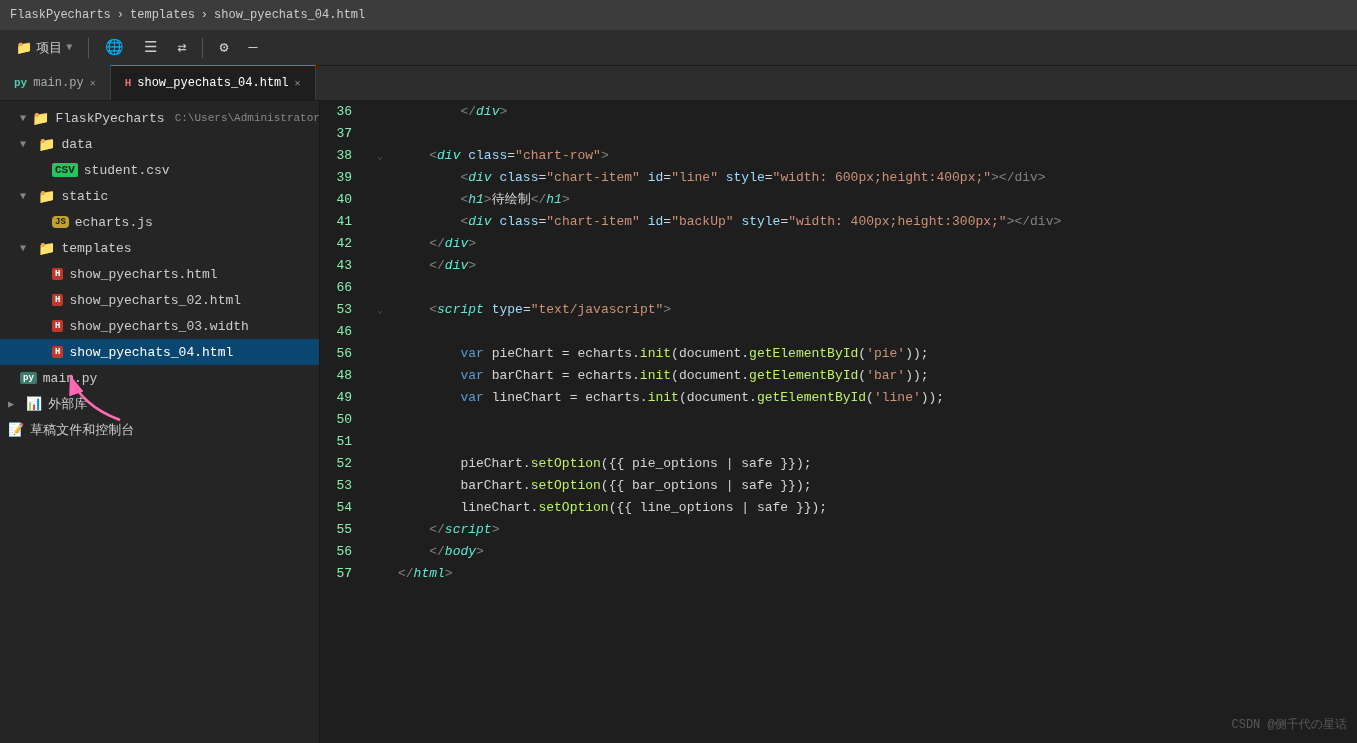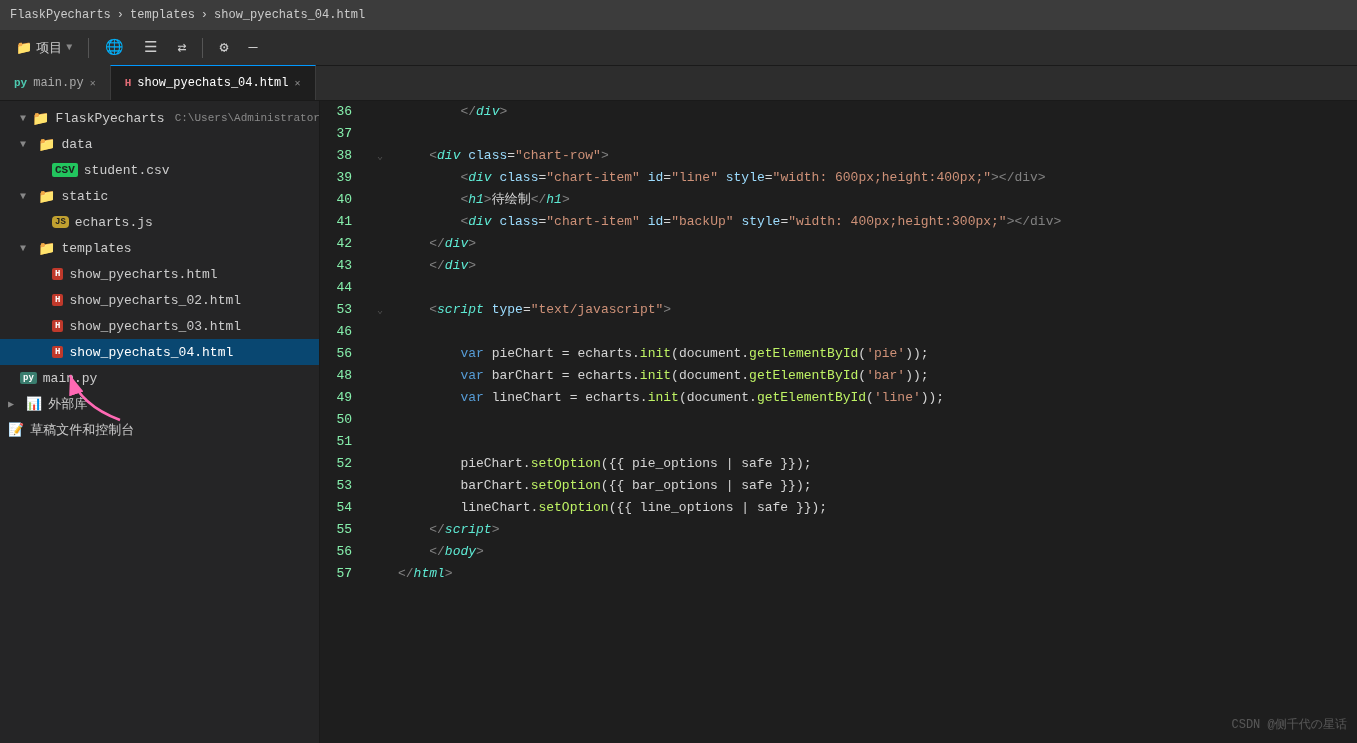--- a/index.html
+++ b/index.html
@@ -238,21 +238,21 @@
       <span>show_pyecharts.html</span>
     </div>
 
     <div class="sidebar-item" style="padding-left:52px;">
       <span style="background:#c0392b;color:#fff;padding:1px 3px;border-radius:2px;font-size:9px;font-weight:bold;">H</span>
       <span>show_pyecharts_02.html</span>
     </div>
 
     <div class="sidebar-item" style="padding-left:52px;">
       <span style="background:#c0392b;color:#fff;padding:1px 3px;border-radius:2px;font-size:9px;font-weight:bold;">H</span>
-      <span>show_pyecharts_03.html</span>
+      <span>show_pyecharts_03.width</span>
     </div>
 
     <div class="sidebar-item selected" style="padding-left:52px;position:relative;">
       <span style="background:#c0392b;color:#fff;padding:1px 3px;border-radius:2px;font-size:9px;font-weight:bold;">H</span>
       <span>show_pyechats_04.html</span>
 
       <svg style="position:absolute;left:60px;top:26px;z-index:50;pointer-events:none;" width="80" height="60" viewBox="0 0 80 60">
         <defs>
           <marker id="arrowhead" markerWidth="8" markerHeight="6" refX="8" refY="3" orient="auto">
             <polygon points="0 0, 8 3, 0 6" fill="#ff69b4"></polygon>
@@ -284,21 +284,21 @@
 
       <div class="line-numbers">
         <div class="line-number">36</div>
         <div class="line-number">37</div>
         <div class="line-number">38</div>
         <div class="line-number">39</div>
         <div class="line-number">40</div>
         <div class="line-number">41</div>
         <div class="line-number">42</div>
         <div class="line-number">43</div>
-        <div class="line-number">44</div>
+        <div class="line-number">66</div>
         <div class="line-number">53</div>
         <div class="line-number">46</div>
         <div class="line-number">56</div>
         <div class="line-number">48</div>
         <div class="line-number">49</div>
         <div class="line-number">50</div>
         <div class="line-number">51</div>
         <div class="line-number">52</div>
         <div class="line-number">53</div>
         <div class="line-number">54</div>

